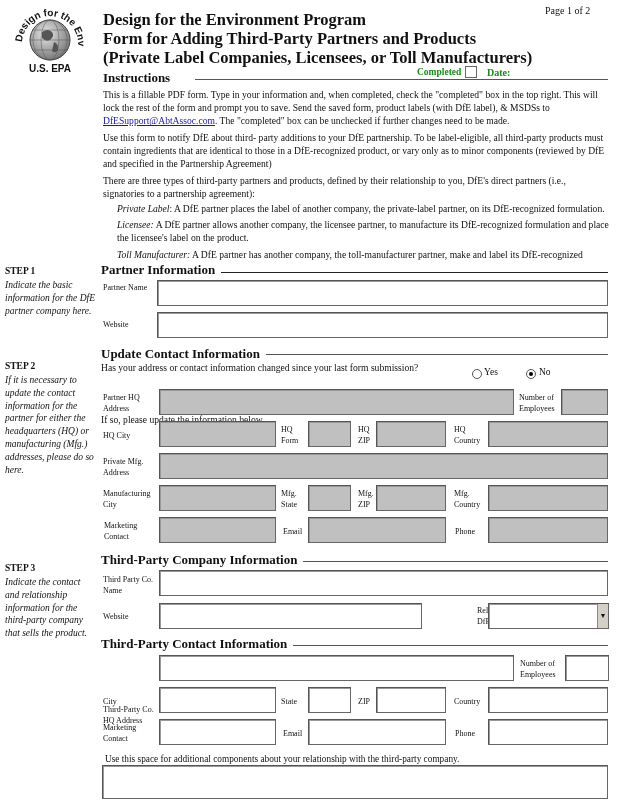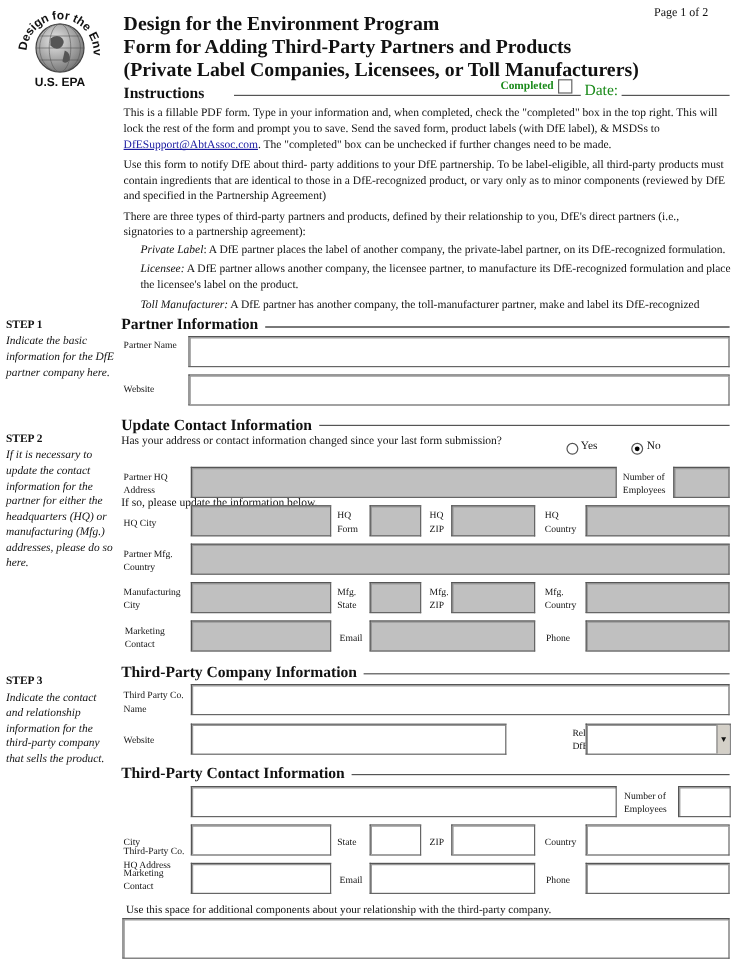--- a/index.html
+++ b/index.html
@@ -12,21 +12,21 @@
   .logo { left: 10px; top: 2px; width: 80px; height: 72px; }
 
   .title { left: 103px; font-weight: bold; font-size: 16.5px; line-height: 19px; color: #111; white-space: nowrap; }
   .page-num { left: 545px; top: 5px; font-size: 10px; }
 
   .section-h { font-weight: bold; font-size: 13px; white-space: nowrap; background: #fff; padding-right: 6px; }
   .rule { height: 1px; background: #555; }
 
   .completed-lbl { left: 415px; top: 67px; color: #1a8a1a; font-weight: bold; font-size: 9.5px; }
   .completed-box { left: 465px; top: 66px; width: 12px; height: 12px; border: 1px solid #666; background: #fff; }
-  .date-lbl { left: 484px; top: 67px; color: #1a8a1a; font-weight: normal; font-size: 13px; }
+  .date-lbl { left: 484px; top: 67px; color: #1a8a1a; font-weight: bold; font-size: 10px; }
 
   .para { left: 103px; width: 505px; font-size: 9.6px; line-height: 13.2px; color: #111; }
   .para a { color: #1a1aa0; text-decoration: underline; }
   .indent { left: 117px; width: 492px; font-size: 9.6px; line-height: 13.2px; }
   .indent i { font-style: italic; }
 
   .step-t { left: 5px; font-weight: bold; font-size: 9.5px; }
   .step-d { left: 5px; width: 92px; font-style: italic; font-size: 9.5px; line-height: 12.8px; }
 
   .flabel { font-size: 8px; line-height: 10.5px; color: #111; }
@@ -116,21 +116,21 @@
 
 <div class="abs flabel" style="left:103px; top:431px;">HQ City</div>
 <div class="abs field gray" style="left:159px; top:421px; width:117px; height:26px;"></div>
 <div class="abs flabel" style="left:281px; top:425px; width:28px;">HQ Form</div>
 <div class="abs field gray" style="left:308px; top:421px; width:43px; height:26px;"></div>
 <div class="abs flabel" style="left:358px; top:425px; width:20px;">HQ ZIP</div>
 <div class="abs field gray" style="left:376px; top:421px; width:70px; height:26px;"></div>
 <div class="abs flabel" style="left:454px; top:425px; width:34px;">HQ Country</div>
 <div class="abs field gray" style="left:488px; top:421px; width:120px; height:26px;"></div>
 
-<div class="abs flabel" style="left:103px; top:457px; width:52px;">Partner Mfg. Country</div>
+<div class="abs flabel" style="left:103px; top:457px; width:52px;">Private Mfg. Address</div>
 <div class="abs field gray" style="left:159px; top:453px; width:449px; height:26px;"></div>
 
 <div class="abs flabel" style="left:103px; top:489px; width:55px;">Manufacturing City</div>
 <div class="abs field gray" style="left:159px; top:485px; width:117px; height:26px;"></div>
 <div class="abs flabel" style="left:281px; top:489px; width:28px;">Mfg. State</div>
 <div class="abs field gray" style="left:308px; top:485px; width:43px; height:26px;"></div>
 <div class="abs flabel" style="left:358px; top:489px; width:20px;">Mfg. ZIP</div>
 <div class="abs field gray" style="left:376px; top:485px; width:70px; height:26px;"></div>
 <div class="abs flabel" style="left:454px; top:489px; width:34px;">Mfg. Country</div>
 <div class="abs field gray" style="left:488px; top:485px; width:120px; height:26px;"></div>

